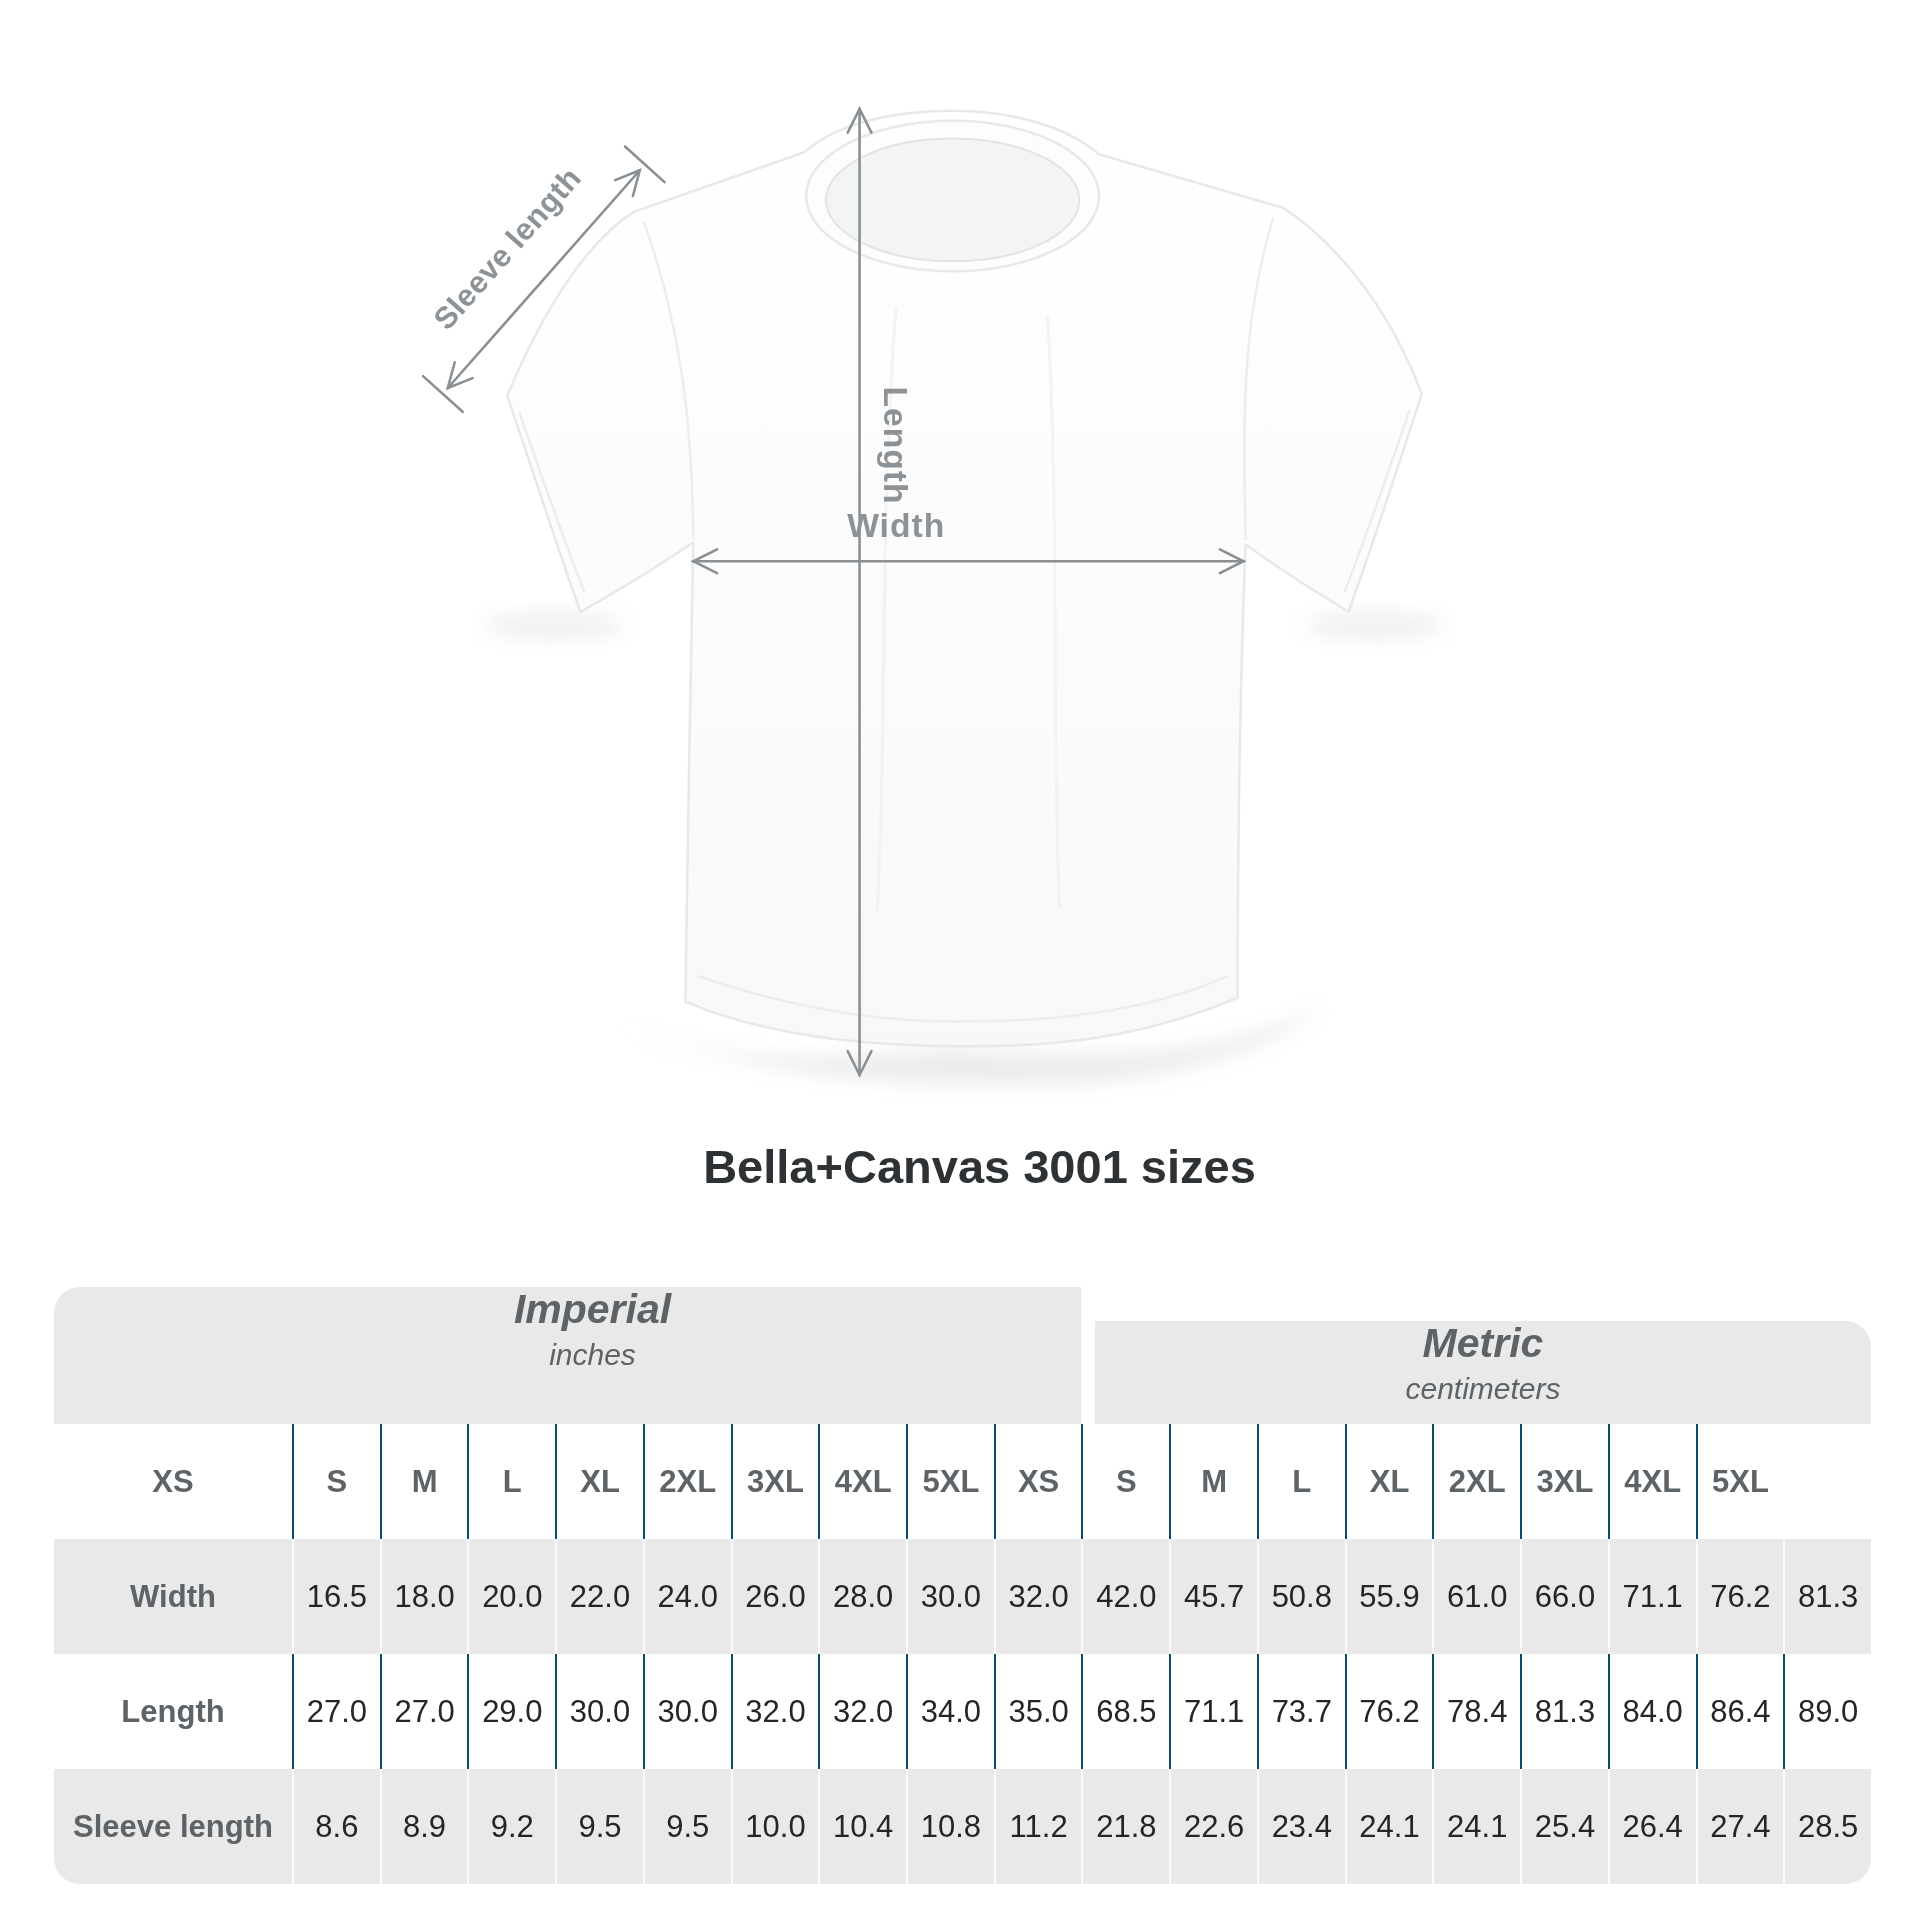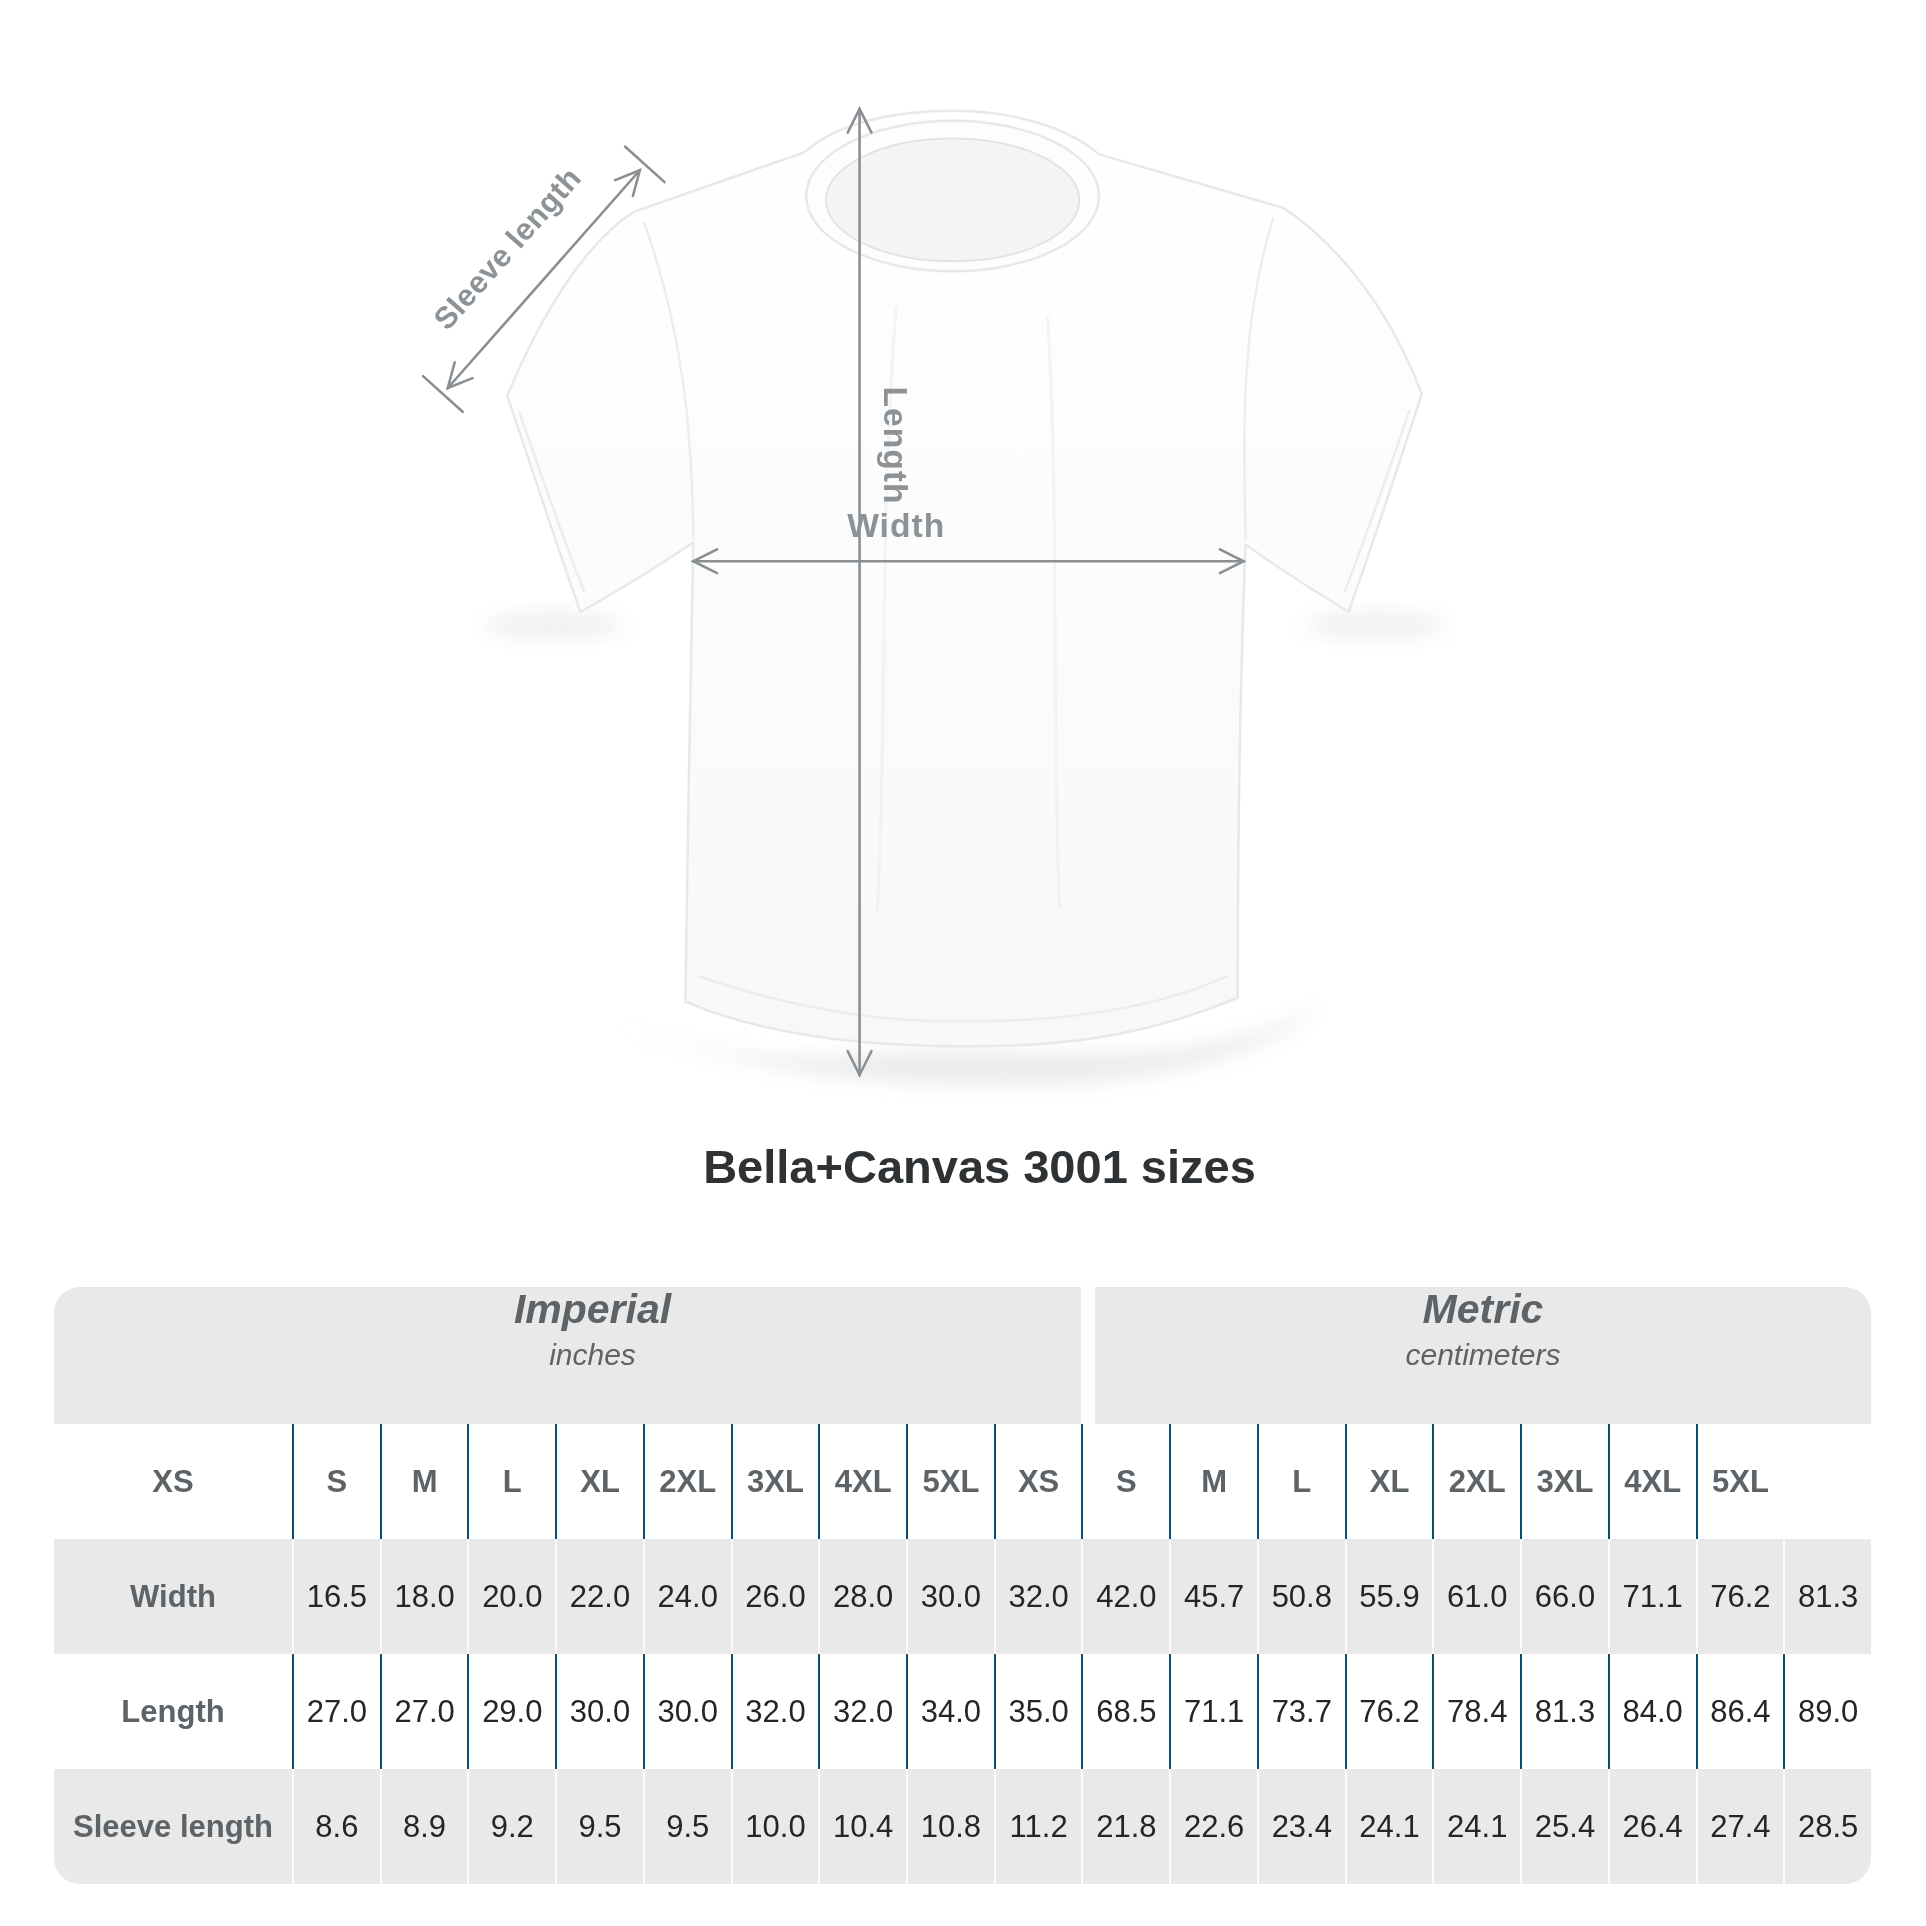--- a/index.html
+++ b/index.html
@@ -16,21 +16,21 @@
   .page-subtitle { position:absolute; top:1204px; left:0; width:100%;
                    text-align:center; font-size:29px; font-style:italic; color:#63696d; }
 
   
   .size-table { position:absolute; left:54px; top:1287px; width:1817px; }
 
   .bands { display:flex; height:137px; }
   .band { background:#e9e9e9; color:#5d6367; display:flex; flex-direction:column;
           justify-content:flex-start; align-items:center; }
   .band-imperial { width:1027px; border-radius:26px 0 0 0; }
-  .band-metric   { width:776px; margin-left:14px; border-radius:0 26px 0 0; }
+  .band-metric   { width:776px; margin-left:14px; border-radius:0 26px 0 0;margin-top:34px; }
   .band-imperial .band-inner { transform:translateX(25px); }
   .band-inner { text-align:center; }
   .band-title { font-size:41px; font-weight:bold; font-style:italic; line-height:1.1; }
   .band-sub   { font-size:30px; font-style:italic; margin-top:6px; }
 
   .trow { display:grid; grid-template-columns:238px repeat(18, 1fr);
           height:115px; align-items:stretch; }
   .trow .cell { display:flex; align-items:center; justify-content:center;
                 font-size:31px; color:#232629; }
   .trow .cell.hd { font-weight:bold; color:#5d6367; }

